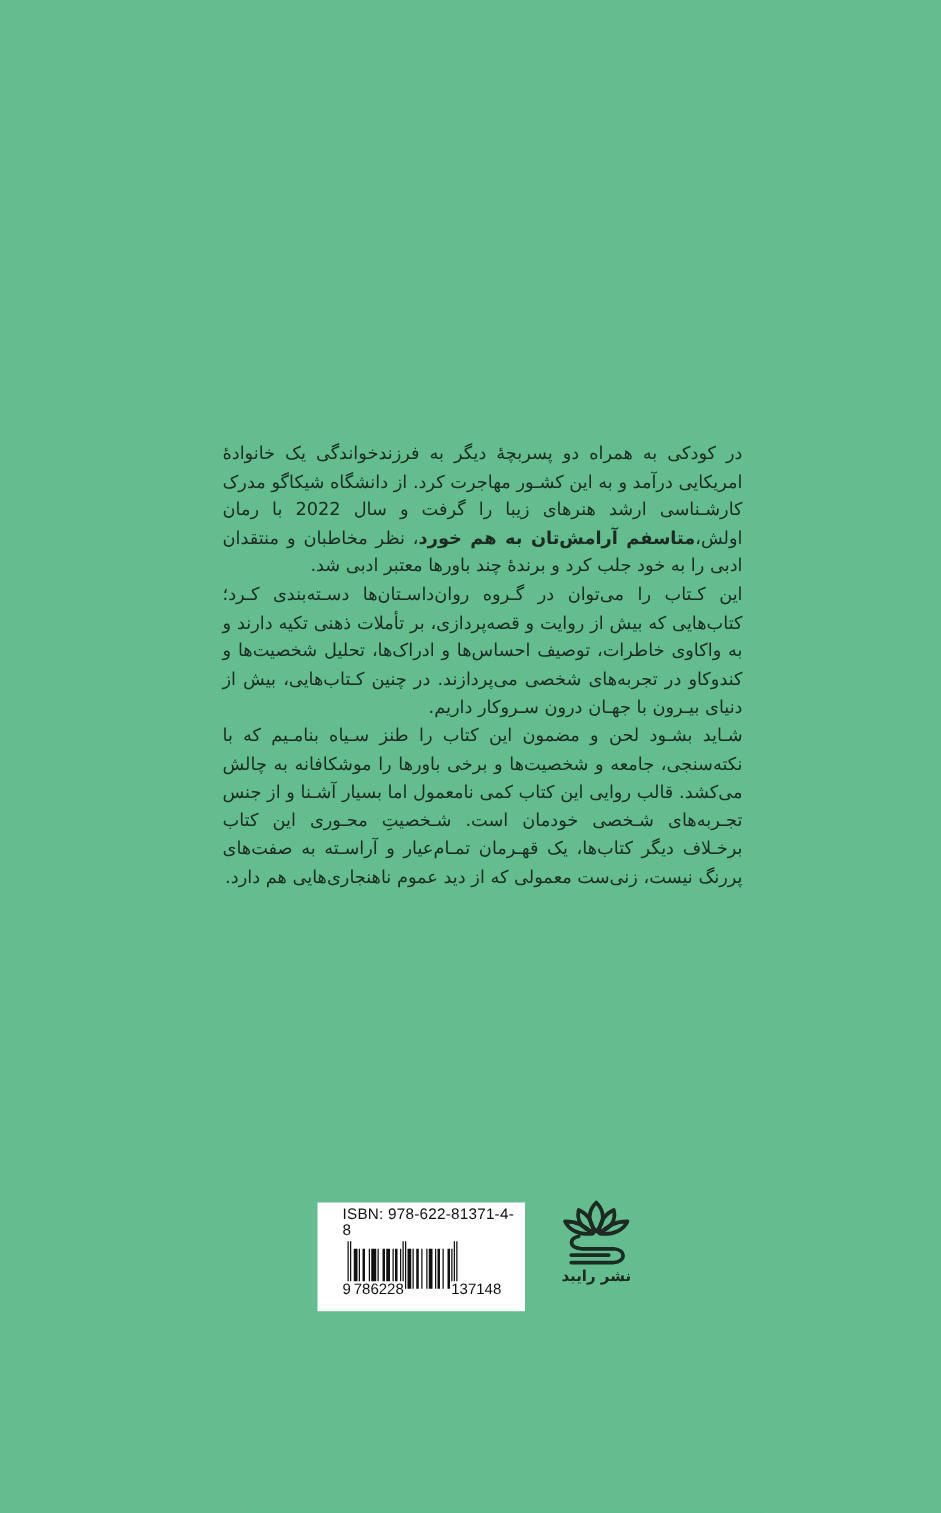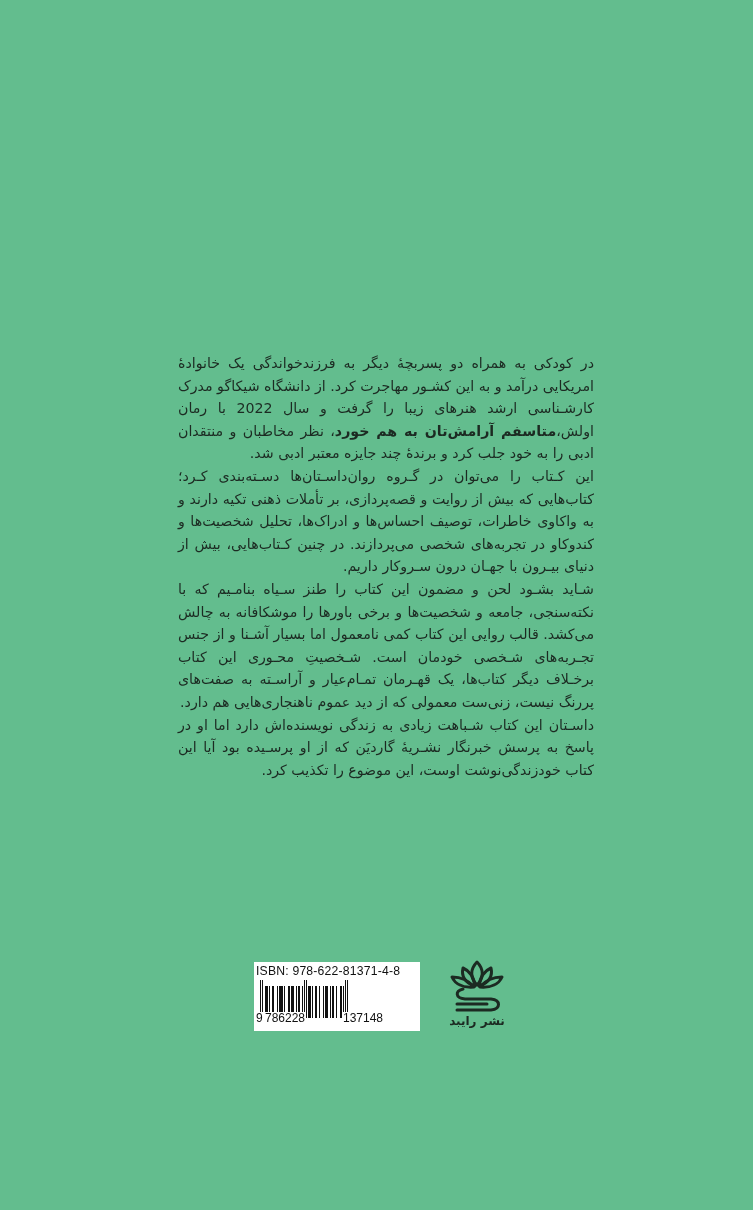--- a/index.html
+++ b/index.html
@@ -8,43 +8,42 @@
     font-family:"DejaVu Sans", sans-serif; color:#1c2a22;
   }
   .blurb {
     position:absolute; left:178px; top:352px; width:416px;
     direction:rtl; text-align:justify; text-align-last:right;
     font-size:14.2px; line-height:22.6px; font-weight:500;
   }
   .blurb p { margin:0; }
   .blurb b { font-weight:bold; }
   .barcode-box {
-    position:absolute; left:254px; top:962px; width:166px; height:69px;
-    background:#ffffff; box-sizing:border-box; padding:3px 5px 2px 2px;
+    position:absolute; left:254px; top:962px; width:166px; height:87px;
+    background:#ffffff; box-sizing:border-box; padding:3px 5px 2px 20px;
     font-family:"Liberation Sans", sans-serif; color:#111;
   }
   .isbn { font-size:12.2px; letter-spacing:0.2px; line-height:13px; }
   .bars { display:flex; align-items:flex-end; height:38px; margin-top:2px; padding-left:4px; }
   .bars span { display:block; background:#111; height:32px; }
   .bars span.g { height:38px; }
   .bars span.sp { background:transparent; }
   .digits { position:relative; font-size:12px; line-height:12px; height:12px; margin-top:-6px; }
   .digits span { position:absolute; background:#fff; padding:0 1px; }
   .logo { position:absolute; left:443px; top:958px; width:68px; height:74px; }
   .logo-text { position:absolute; left:0; top:56px; width:68px; text-align:center; direction:rtl;
     font-size:12px; font-weight:bold; color:#1c2a22; }
 </style>
 </head>
 <body>
 
 <div class="blurb">
-  <p><span>در کودکی به همراه دو پسربچهٔ دیگر به فرزندخواندگی یک خانوادهٔ امریکایی درآمد و به این کشـور مهاجرت کرد. از دانشگاه شیکاگو مدرک کارشـناسی ارشد هنرهای زیبا را گرفت و سال 2022 با رمان اولش،</span><b>متاسفم آرامش‌تان به هم خورد</b><span>، نظر مخاطبان و منتقدان ادبی را به خود جلب کرد و برندهٔ چند جایزه معتبر ادبی شد.</span></p>
+  <p><span>در کودکی به همراه دو پسربچهٔ دیگر به فرزندخواندگی یک خانوادهٔ امریکایی درآمد و به این کشـور مهاجرت کرد. از دانشگاه شیکاگو مدرک کارشـناسی ارشد هنرهای زیبا را گرفت و سال 2022 با رمان اولش،</span><b>متاسفم آرامش‌تان به هم خورد</b><span>، نظر مخاطبان و منتقدان ادبی را به خود جلب کرد و برندهٔ چند باورها معتبر ادبی شد.</span></p>
   <p>این کـتاب را می‌توان در گـروه روان‌داسـتان‌ها دسـته‌بندی کـرد؛ کتاب‌هایی که بیش از روایت و قصه‌پردازی، بر تأملات ذهنی تکیه دارند و به واکاوی خاطرات، توصیف احساس‌ها و ادراک‌ها، تحلیل شخصیت‌ها و کندوکاو در تجربه‌های شخصی می‌پردازند. در چنین کـتاب‌هایی، بیش از دنیای بیـرون با جهـان درون سـروکار داریم.</p>
   <p>شـاید بشـود لحن و مضمون این کتاب را طنز سـیاه بنامـیم که با نکته‌سنجی، جامعه و شخصیت‌ها و برخی باورها را موشکافانه به چالش می‌کشد. قالب روایی این کتاب کمی نامعمول اما بسیار آشـنا و از جنس تجـربه‌های شـخصی خودمان است. شـخصیتِ محـوری این کتاب برخـلاف دیگر کتاب‌ها، یک قهـرمان تمـام‌عیار و آراسـته به صفت‌های پررنگ نیست، زنی‌ست معمولی که از دید عموم ناهنجاری‌هایی هم دارد.</p>
-  <p>داسـتان این کتاب شـباهت زیادی به زندگی نویسنده‌اش دارد اما او در پاسخ به پرسش خبرنگار نشـریهٔ گاردیَن که از او پرسـیده بود آیا این کتاب خودزندگی‌نوشت اوست، این موضوع را تکذیب کرد.</p>
 </div>
 
 <div class="barcode-box">
   <div class="isbn">ISBN: 978-622-81371-4-8</div>
   <div class="bars">
     <span class="g" style="width:1px"></span>
       <span class="sp" style="width:1px"></span>
       <span class="g" style="width:1px"></span>
     <span class="sp" style="width:2px"></span>
       <span style="width:3px"></span>

